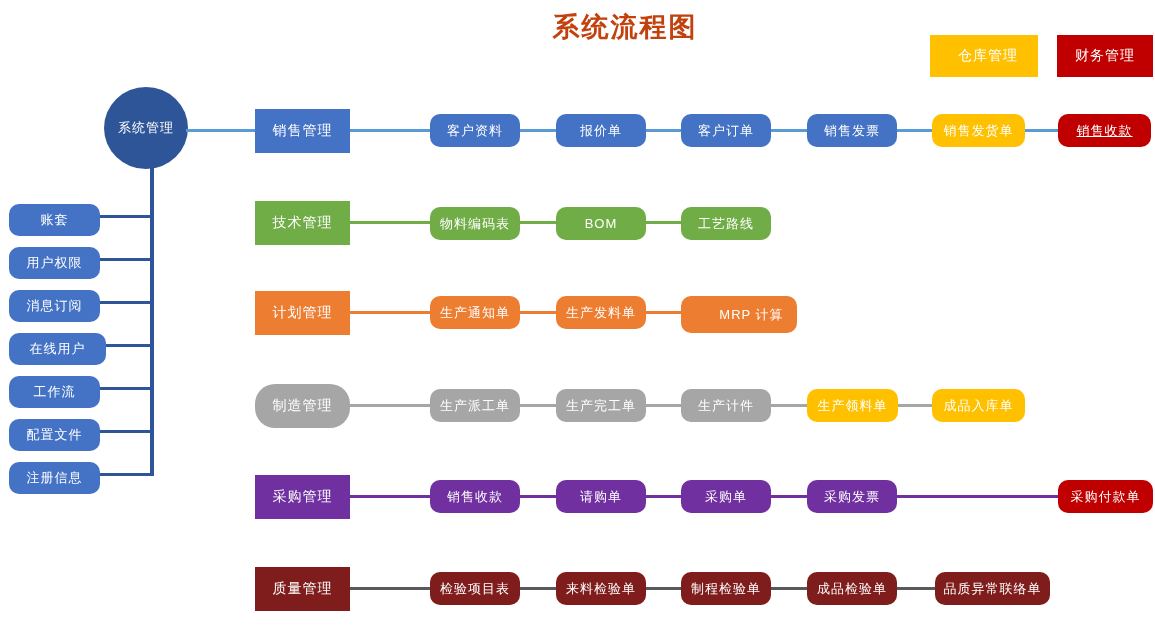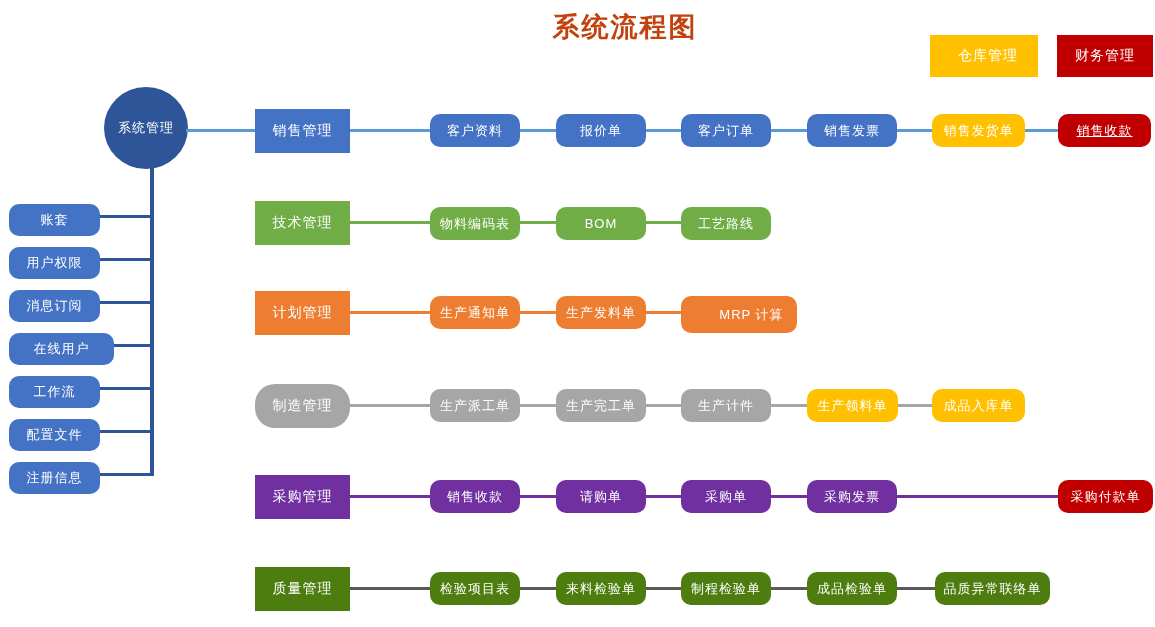--- a/index.html
+++ b/index.html
@@ -11,21 +11,21 @@
   .box{position:absolute;display:flex;align-items:center;justify-content:center;
        color:#ffffff;font-size:13px;letter-spacing:1px;white-space:nowrap;}
   .cat{font-size:14px;}
   .round{border-radius:10px;}
   .circle{position:absolute;border-radius:50%;display:flex;align-items:center;justify-content:center;
           color:#fff;font-size:13px;letter-spacing:1px;}
   .line{position:absolute;height:3px;}
   .vline{position:absolute;width:4px;}
   
   .c-blue{background:#4472C4;} .c-navy{background:#2E5597;} .c-green{background:#70AD47;}
-  .c-orange{background:#ED7D31;} .c-gray{background:#A6A6A6;} .c-dkgray{background:#4d7c0f;}
+  .c-orange{background:#ED7D31;} .c-gray{background:#A6A6A6;} .c-dkgray{background:#7f1d1d;}
   .c-purple{background:#7030A0;} .c-yellow{background:#FFC000;} .c-red{background:#C00000;}
   
   .l-blue{background:#5B9BD5;} .l-green{background:#70AD47;} .l-orange{background:#ED7D31;}
   .l-gray{background:#A6A6A6;} .l-dkgray{background:#595959;} .l-purple{background:#7030A0;}
   .l-navy{background:#2E5597;}
 </style>
 </head>
 <body>
 
 <div class="canvas">
@@ -43,21 +43,21 @@
   <div class="line l-navy" style="left:100px;top:258px;width:54px;"></div>
   <div class="line l-navy" style="left:100px;top:301px;width:54px;"></div>
   <div class="line l-navy" style="left:100px;top:344px;width:54px;"></div>
   <div class="line l-navy" style="left:100px;top:387px;width:54px;"></div>
   <div class="line l-navy" style="left:100px;top:430px;width:54px;"></div>
   <div class="line l-navy" style="left:100px;top:473px;width:54px;"></div>
 
   <div class="box round c-blue" style="left:9px;top:204px;width:91px;height:32px;">账套</div>
   <div class="box round c-blue" style="left:9px;top:247px;width:91px;height:32px;">用户权限</div>
   <div class="box round c-blue" style="left:9px;top:290px;width:91px;height:32px;">消息订阅</div>
-  <div class="box round c-blue" style="left:9px;top:333px;width:105px;height:32px;">在线用户</div>
+  <div class="box round c-blue" style="left:9px;top:333px;width:97px;height:32px;">在线用户</div>
   <div class="box round c-blue" style="left:9px;top:376px;width:91px;height:32px;">工作流</div>
   <div class="box round c-blue" style="left:9px;top:419px;width:91px;height:32px;">配置文件</div>
   <div class="box round c-blue" style="left:9px;top:462px;width:91px;height:32px;">注册信息</div>
 
   <div class="box cat c-blue" style="left:255px;top:109px;width:95px;height:44px;">销售管理</div>
   <div class="line l-blue" style="left:350px;top:129px;width:80px;"></div>
   <div class="box round c-blue" style="left:430px;top:114px;width:90px;height:33px;">客户资料</div>
   <div class="line l-blue" style="left:520px;top:129px;width:36px;"></div>
   <div class="box round c-blue" style="left:556px;top:114px;width:90px;height:33px;">报价单</div>
   <div class="line l-blue" style="left:646px;top:129px;width:35px;"></div>

